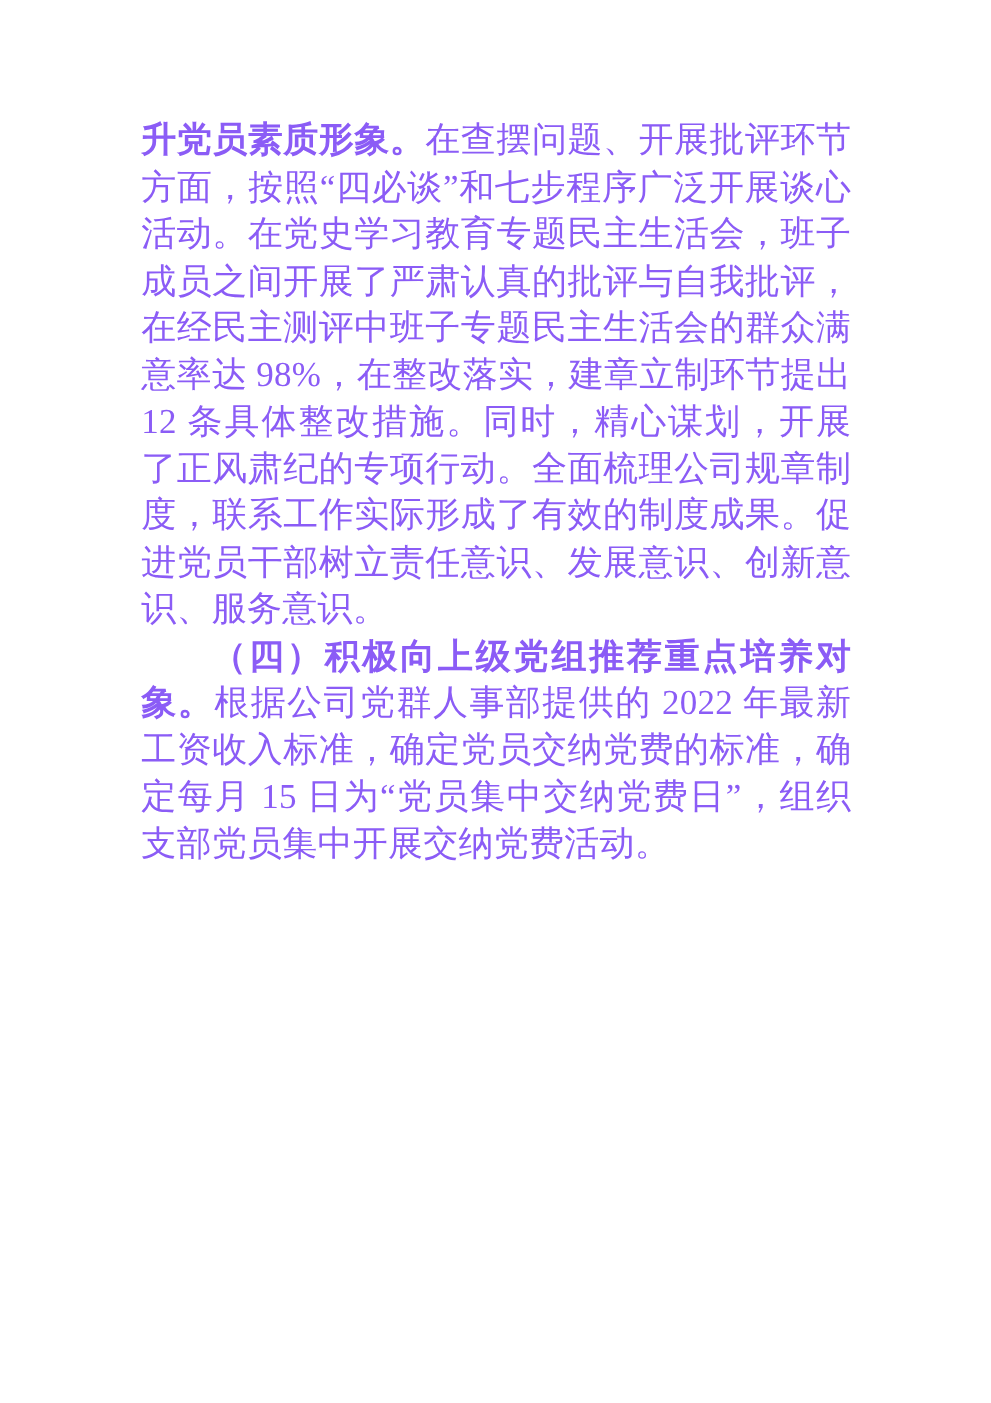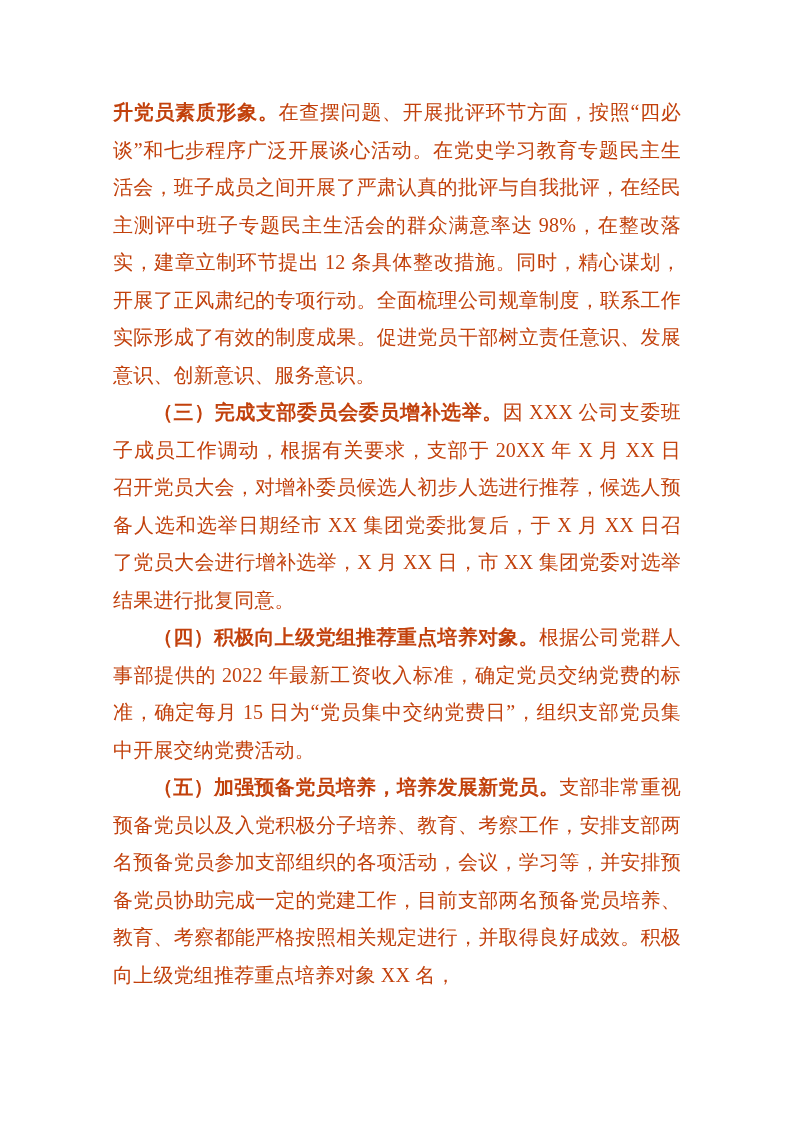--- a/index.html
+++ b/index.html
@@ -15,37 +15,35 @@
     overflow: hidden;
   }
   .content {
     position: absolute;
     left: 113px;
     top: 94px;
     width: 568px;
     color: #000000;
   }
   .para {
-    font-size: 20px;
+    font-size: 28px;
     line-height: 37.5px;
     text-align: justify;
-    color: #c2410c;
+    color: #8b5cf6;
     letter-spacing: 0.2px;
   }
   .para.indent { text-indent: 2em; }
   .lead { font-weight: bold; }
 </style>
 </head>
 <body>
 
 <div class="page">
   <div class="content">
 
     <p class="para"><span class="lead">升党员素质形象。</span><span>在查摆问题、开展批评环节方面，按照“四必谈”和七步程序广泛开展谈心活动。在党史学习教育专题民主生活会，班子成员之间开展了严肃认真的批评与自我批评，在经民主测评中班子专题民主生活会的群众满意率达 98%，在整改落实，建章立制环节提出 12 条具体整改措施。同时，精心谋划，开展了正风肃纪的专项行动。全面梳理公司规章制度，联系工作实际形成了有效的制度成果。促进党员干部树立责任意识、发展意识、创新意识、服务意识。</span></p>
 
-    <p class="para indent"><span class="lead">（三）完成支部委员会委员增补选举。</span><span>因 XXX 公司支委班子成员工作调动，根据有关要求，支部于 20XX 年 X 月 XX 日召开党员大会，对增补委员候选人初步人选进行推荐，候选人预备人选和选举日期经市 XX 集团党委批复后，于 X 月 XX 日召了党员大会进行增补选举，X 月 XX 日，市 XX 集团党委对选举结果进行批复同意。</span></p>
 
     <p class="para indent"><span class="lead">（四）积极向上级党组推荐重点培养对象。</span><span>根据公司党群人事部提供的 2022 年最新工资收入标准，确定党员交纳党费的标准，确定每月 15 日为“党员集中交纳党费日”，组织支部党员集中开展交纳党费活动。</span></p>
 
-    <p class="para indent"><span class="lead">（五）加强预备党员培养，培养发展新党员。</span><span>支部非常重视预备党员以及入党积极分子培养、教育、考察工作，安排支部两名预备党员参加支部组织的各项活动，会议，学习等，并安排预备党员协助完成一定的党建工作，目前支部两名预备党员培养、教育、考察都能严格按照相关规定进行，并取得良好成效。积极向上级党组推荐重点培养对象 XX 名，</span></p>
 
   </div>
 </div>
 
 </body></html>

